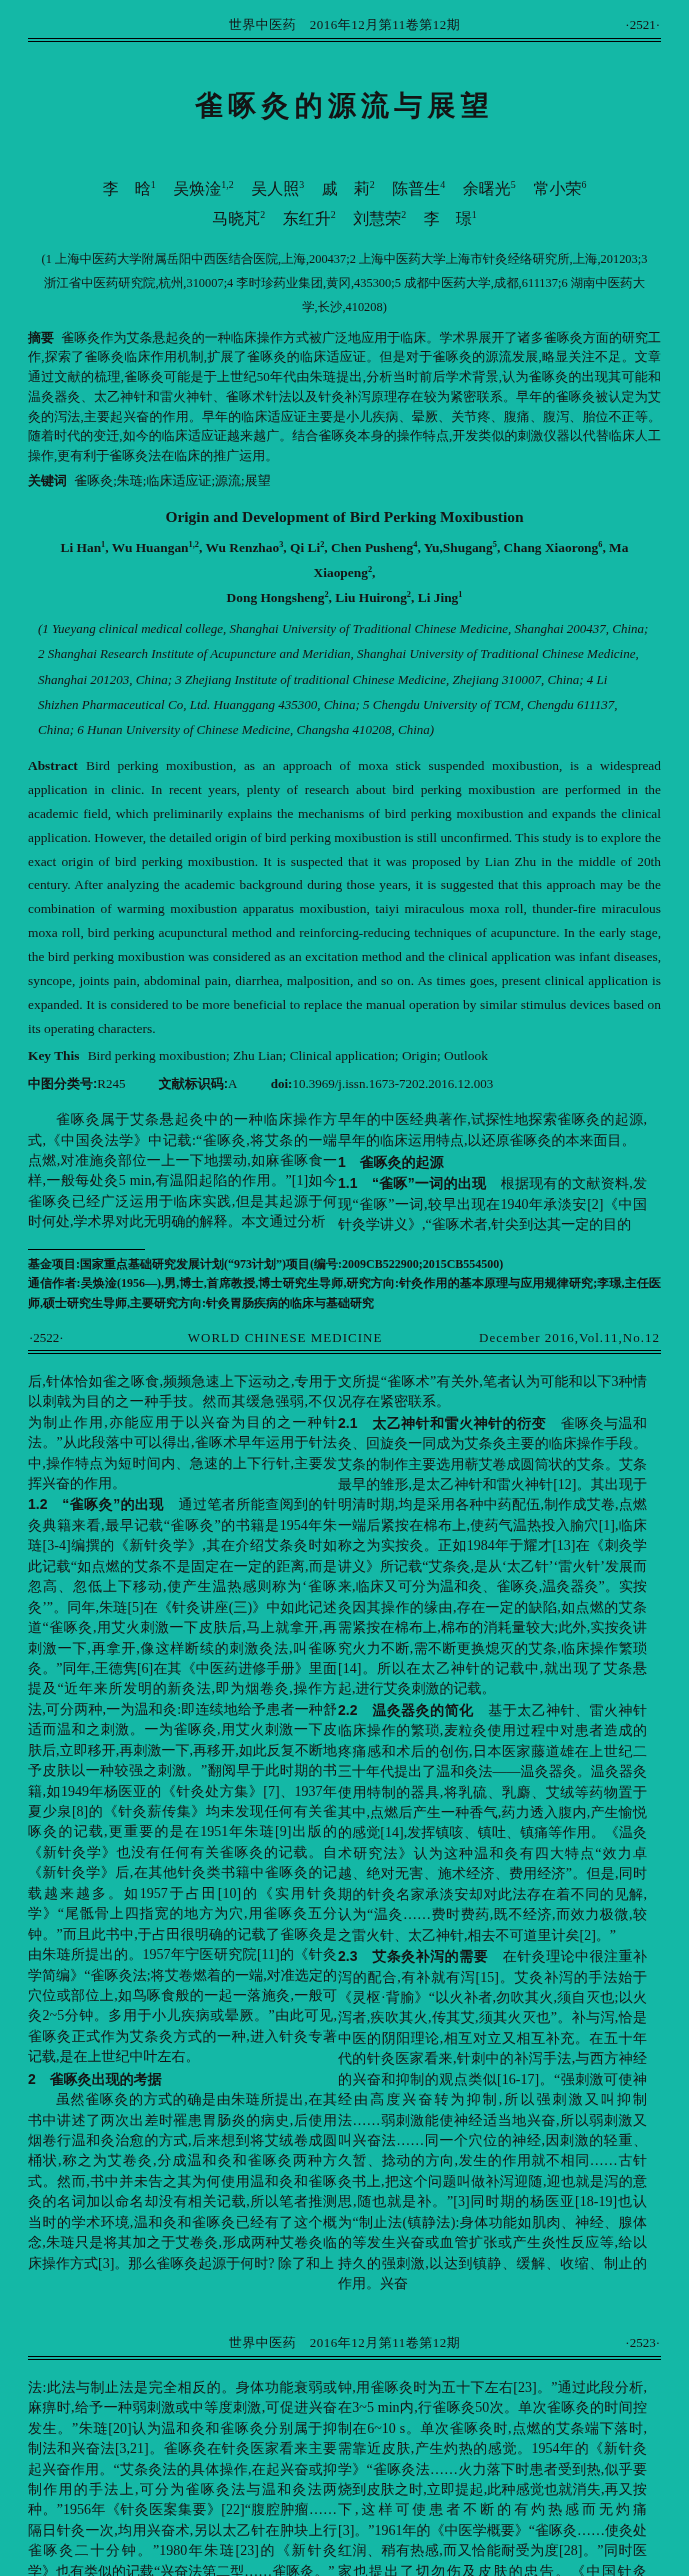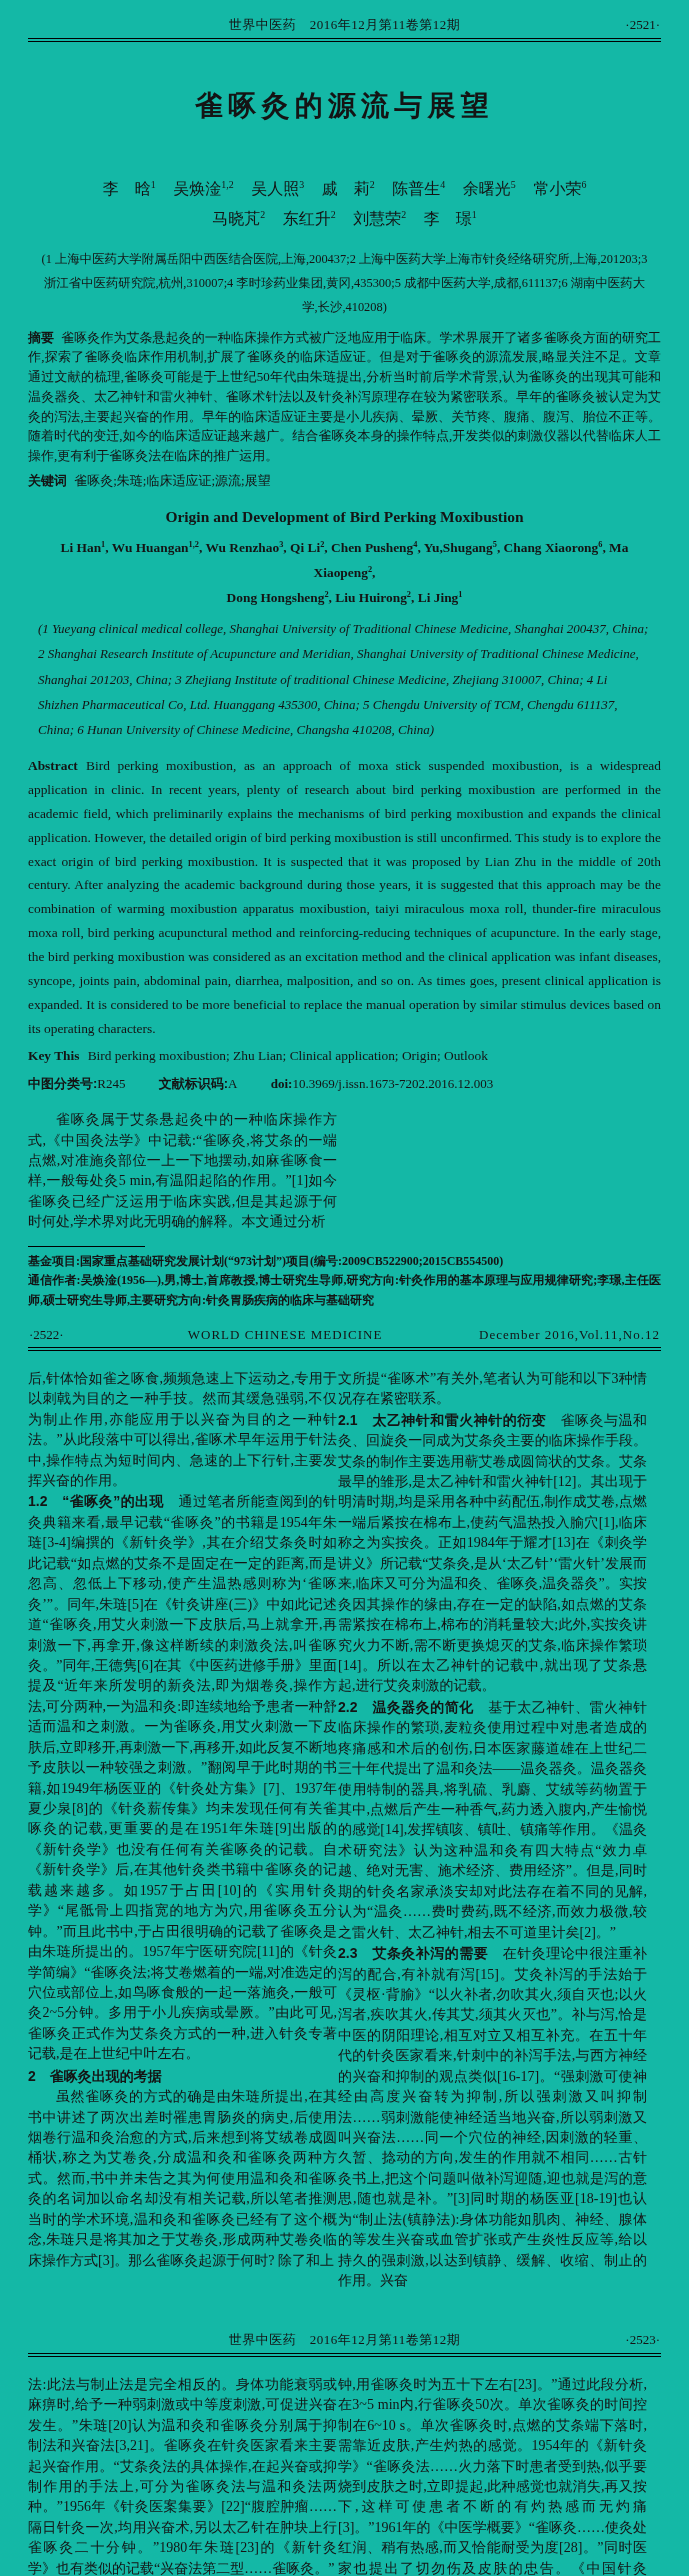--- a/index.html
+++ b/index.html
@@ -80,20 +80,25 @@
   <div class="class-line">
     <span class="grp"><span class="lab">中图分类号:</span><span>R245</span></span>
     <span class="grp"><span class="lab">文献标识码:</span><span>A</span></span>
     <span class="grp"><span class="lab doi-lab">doi:</span><span>10.3969/j.issn.1673-7202.2016.12.003</span></span>
   </div>
 
   <div class="cols">
     <div class="col">
         <p class="para">雀啄灸属于艾条悬起灸中的一种临床操作方式,《中国灸法学》中记载:“雀啄灸,将艾条的一端点燃,对准施灸部位一上一下地摆动,如麻雀啄食一样,一般每处灸5 min,有温阳起陷的作用。”[1]如今雀啄灸已经广泛运用于临床实践,但是其起源于何时何处,学术界对此无明确的解释。本文通过分析</p>
       </div>
+    <div class="col">
+        <p class="para nofirst">早年的中医经典著作,试探性地探索雀啄灸的起源,早年的临床运用特点,以还原雀啄灸的本来面目。</p>
+        <div class="sec-h">1　雀啄灸的起源</div>
+        <p class="para nofirst"><b class="inline-h">1.1　“雀啄”一词的出现　</b>根据现有的文献资料,发现“雀啄”一词,较早出现在1940年承淡安[2]《中国针灸学讲义》,“雀啄术者,针尖到达其一定的目的</p>
+      </div>
   </div>
 
   <hr class="fn-rule">
   <div>
       <div class="fn-line"><b>基金项目</b>:国家重点基础研究发展计划(“973计划”)项目(编号:2009CB522900;2015CB554500)</div>
       <div class="fn-line"><b>通信作者</b>:吴焕淦(1956—),男,博士,首席教授,博士研究生导师,研究方向:针灸作用的基本原理与应用规律研究;李璟,主任医师,硕士研究生导师,主要研究方向:针灸胃肠疾病的临床与基础研究</div>
     </div>
 </div>
 
 <div class="page" style="min-height:1005px;">

